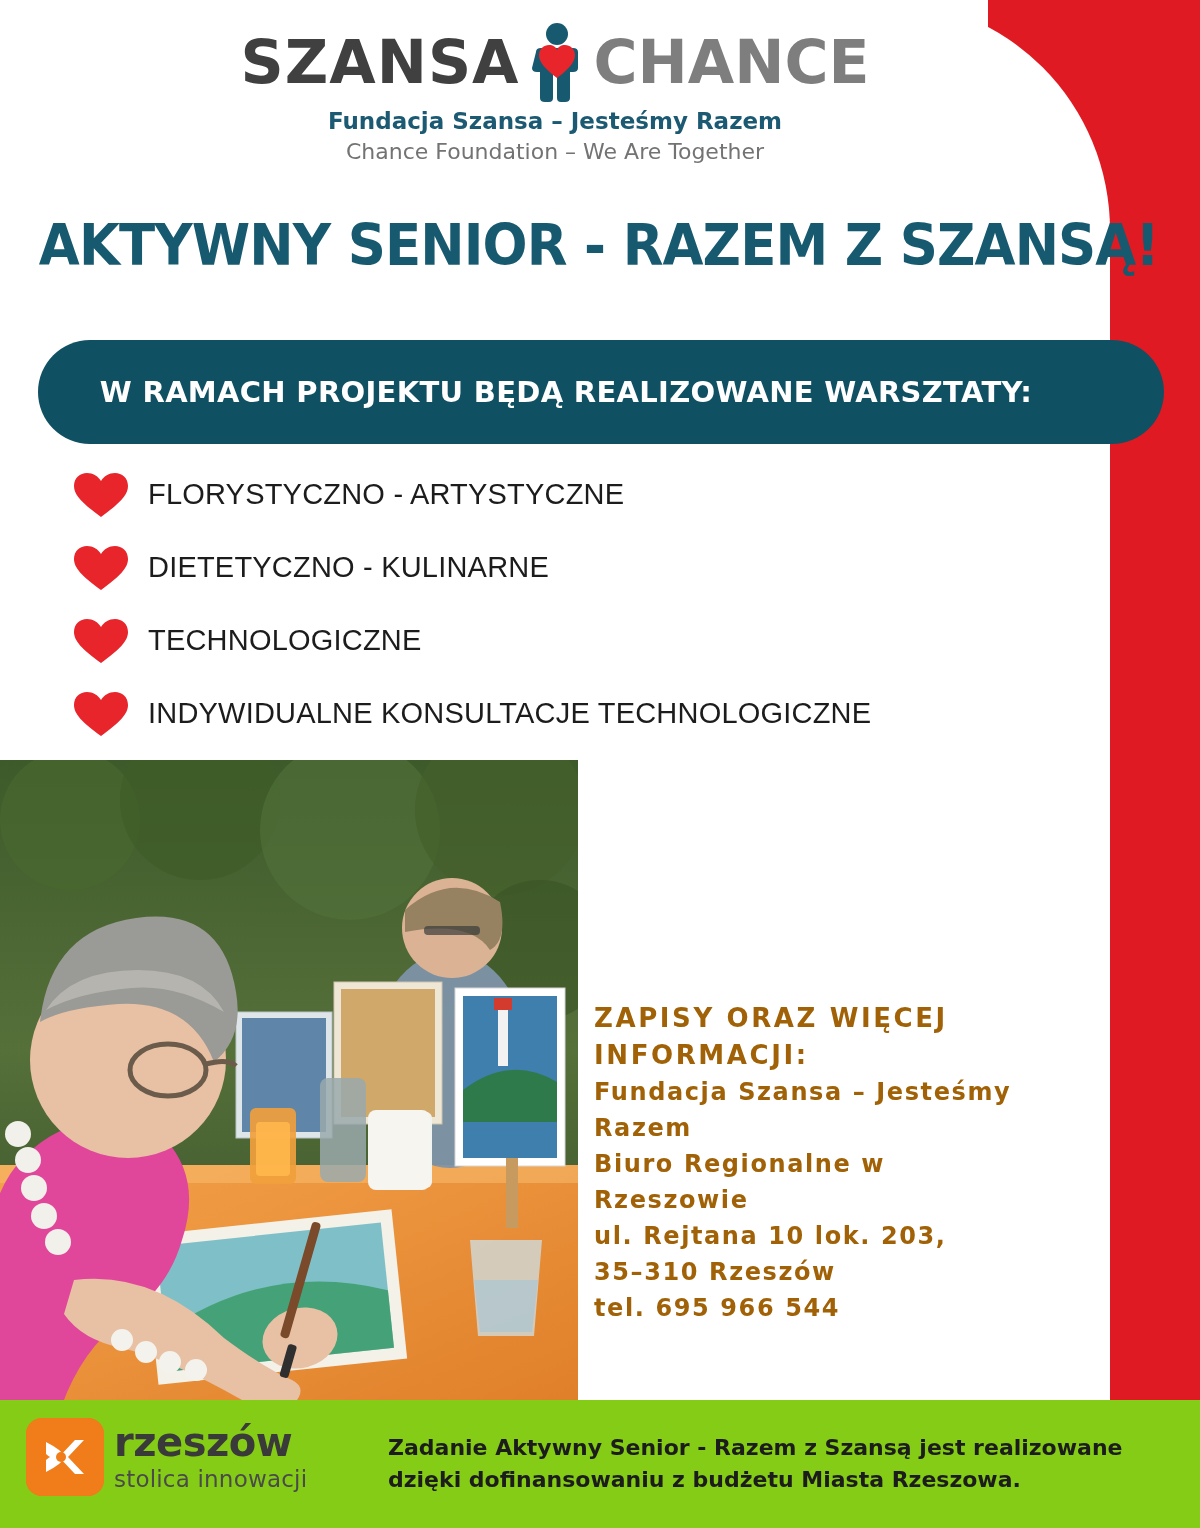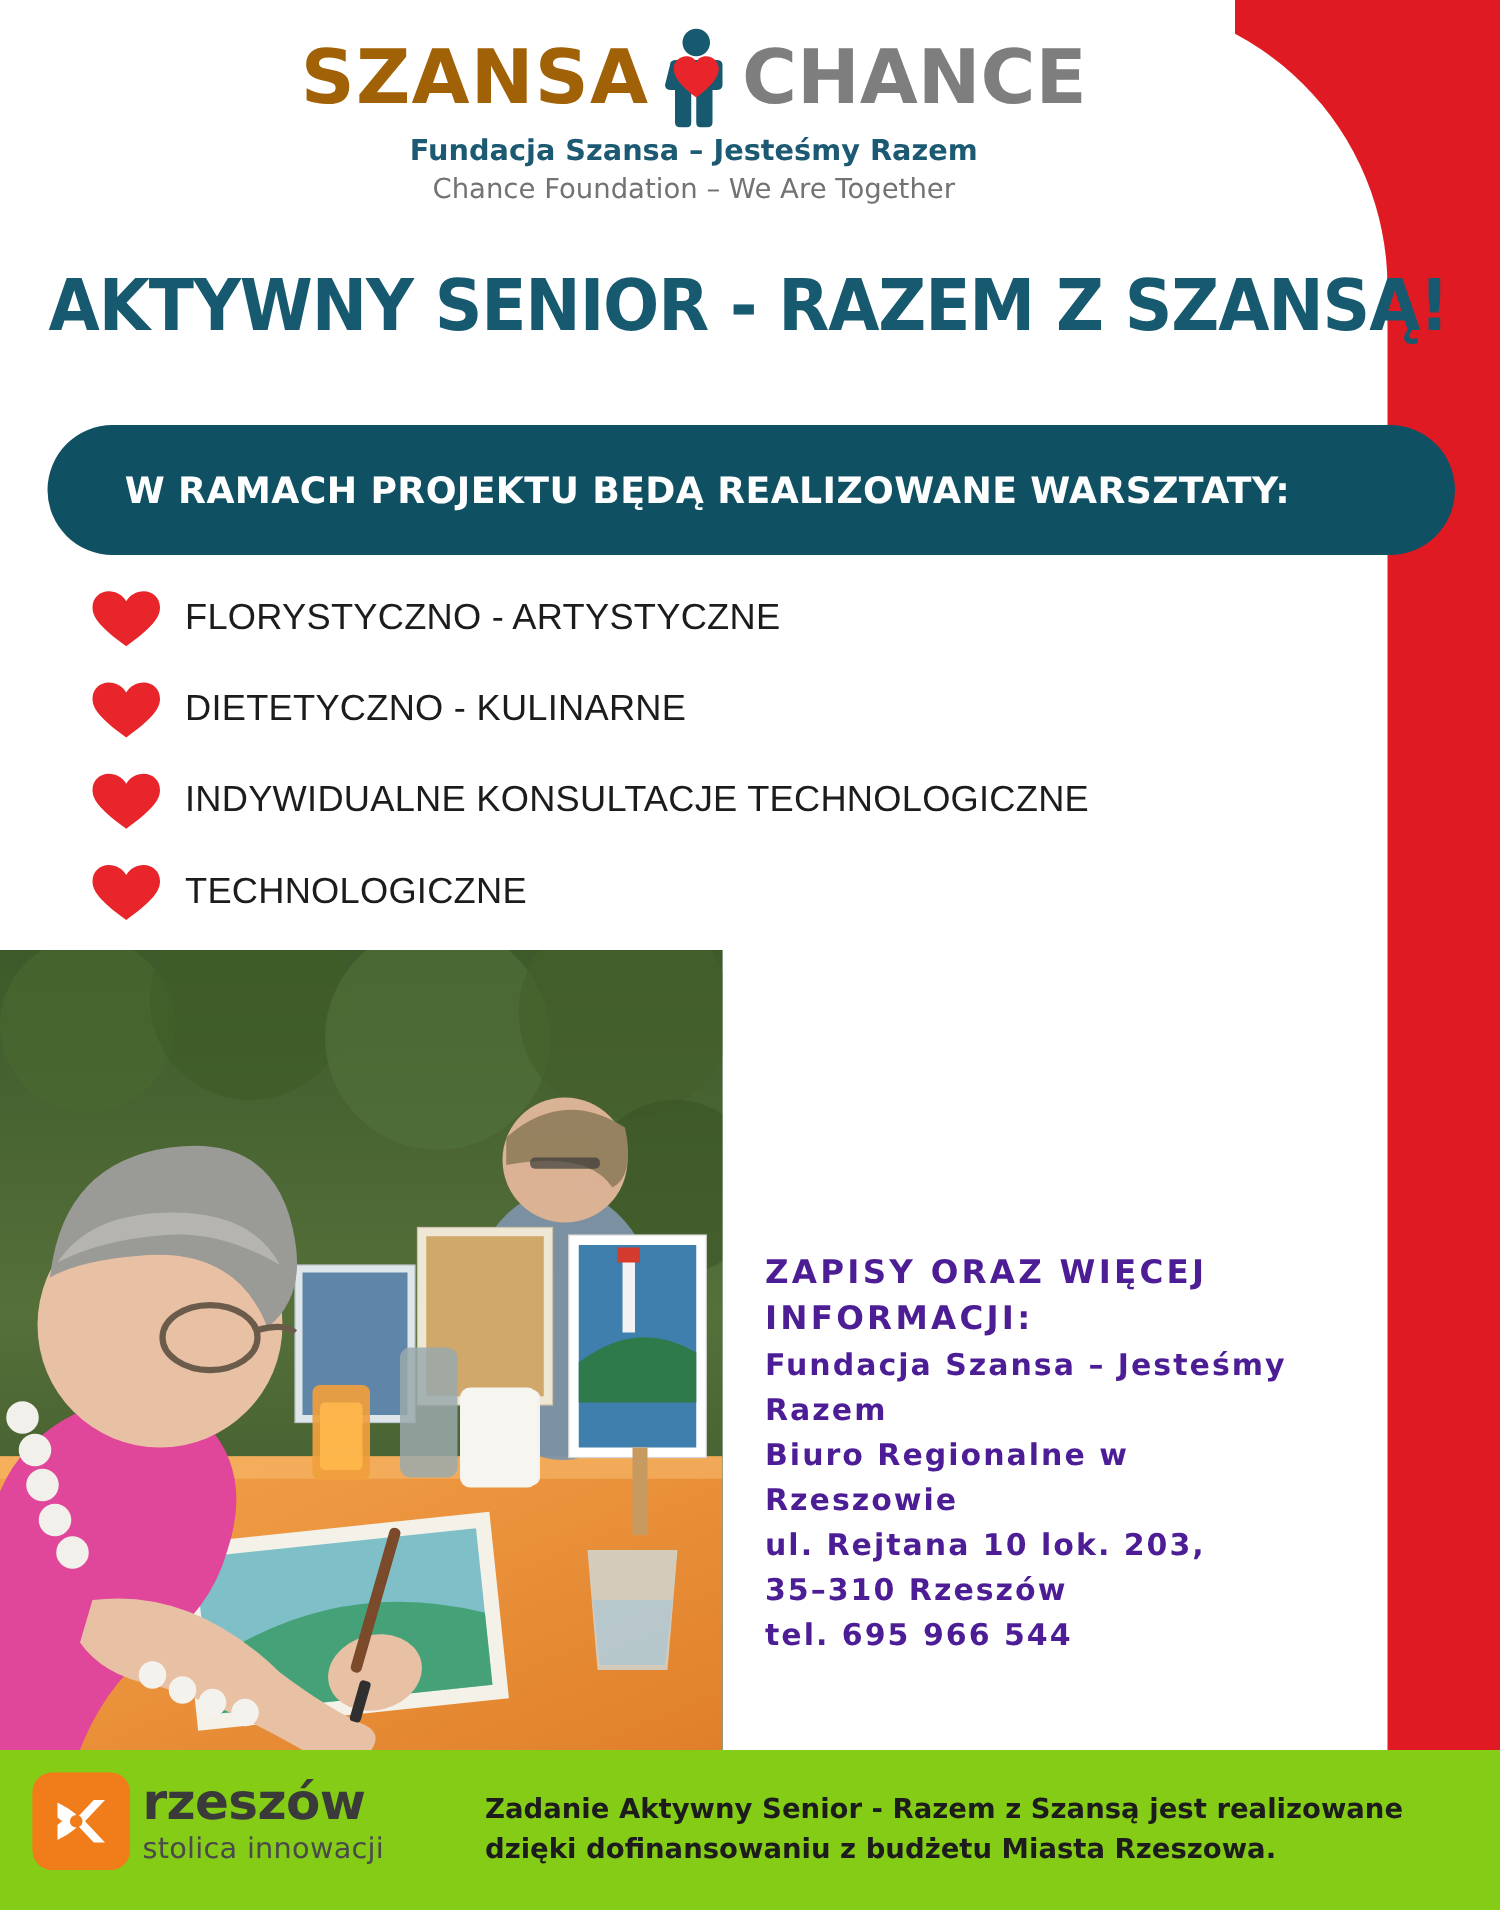--- a/index.html
+++ b/index.html
@@ -53,21 +53,21 @@
     display: flex;
     align-items: center;
     justify-content: center;
     gap: 2px;
   }
   .logo-szansa {
     font-family: "DejaVu Sans", sans-serif;
     font-weight: bold;
     font-size: 60px;
     letter-spacing: 1px;
-    color: #a16207;
+    color: #404040;
     line-height: 1;
   }
   .logo-chance {
     font-family: "DejaVu Sans", sans-serif;
     font-weight: bold;
     font-size: 60px;
     letter-spacing: 0px;
     color: #7e7e7e;
     line-height: 1;
   }
@@ -152,24 +152,24 @@
     top: 760px; left: 0;
     width: 578px; height: 645px;
     overflow: hidden;
     background: #2c4a22;
   }
   .photo svg { display: block; }
 
   
   .contact {
     position: absolute;
-    top: 1000px; left: 612px;
+    top: 1000px; left: 594px;
     width: 560px;
     font-family: "DejaVu Sans", sans-serif;
-    color: #4c1d95;
+    color: #a16207;
   }
   .contact-title {
     font-weight: bold;
     font-size: 26px;
     letter-spacing: 2.6px;
     line-height: 1.42;
   }
   .contact-line {
     font-weight: bold;
     font-size: 24px;
@@ -276,30 +276,30 @@
         </span>
         <span class="bullet-label">DIETETYCZNO - KULINARNE</span>
       </div>
 
       <div class="bullet">
         <span class="heart">
           <svg width="58" height="46" viewBox="0 0 58 46">
               <path d="M29 45 C10 31 2 23 2 14 C2 6 8 1 15 1 C21 1 26 4 29 9 C32 4 37 1 43 1 C50 1 56 6 56 14 C56 23 48 31 29 45 Z" fill="#e8252b"></path>
             </svg>
         </span>
-        <span class="bullet-label">INDYWIDUALNE KONSULTACJE TECHNOLOGICZNE</span>
+        <span class="bullet-label">TECHNOLOGICZNE</span>
       </div>
 
       <div class="bullet">
         <span class="heart">
           <svg width="58" height="46" viewBox="0 0 58 46">
               <path d="M29 45 C10 31 2 23 2 14 C2 6 8 1 15 1 C21 1 26 4 29 9 C32 4 37 1 43 1 C50 1 56 6 56 14 C56 23 48 31 29 45 Z" fill="#e8252b"></path>
             </svg>
         </span>
-        <span class="bullet-label">TECHNOLOGICZNE</span>
+        <span class="bullet-label">INDYWIDUALNE KONSULTACJE TECHNOLOGICZNE</span>
       </div>
 
     </div>
 
     <div class="photo">
       <svg width="578" height="645" viewBox="0 0 578 645">
         <defs>
           <linearGradient id="bg" x1="0" y1="0" x2="0" y2="1">
             <stop offset="0%" stop-color="#3d5a2a"></stop>
             <stop offset="45%" stop-color="#56703a"></stop>

